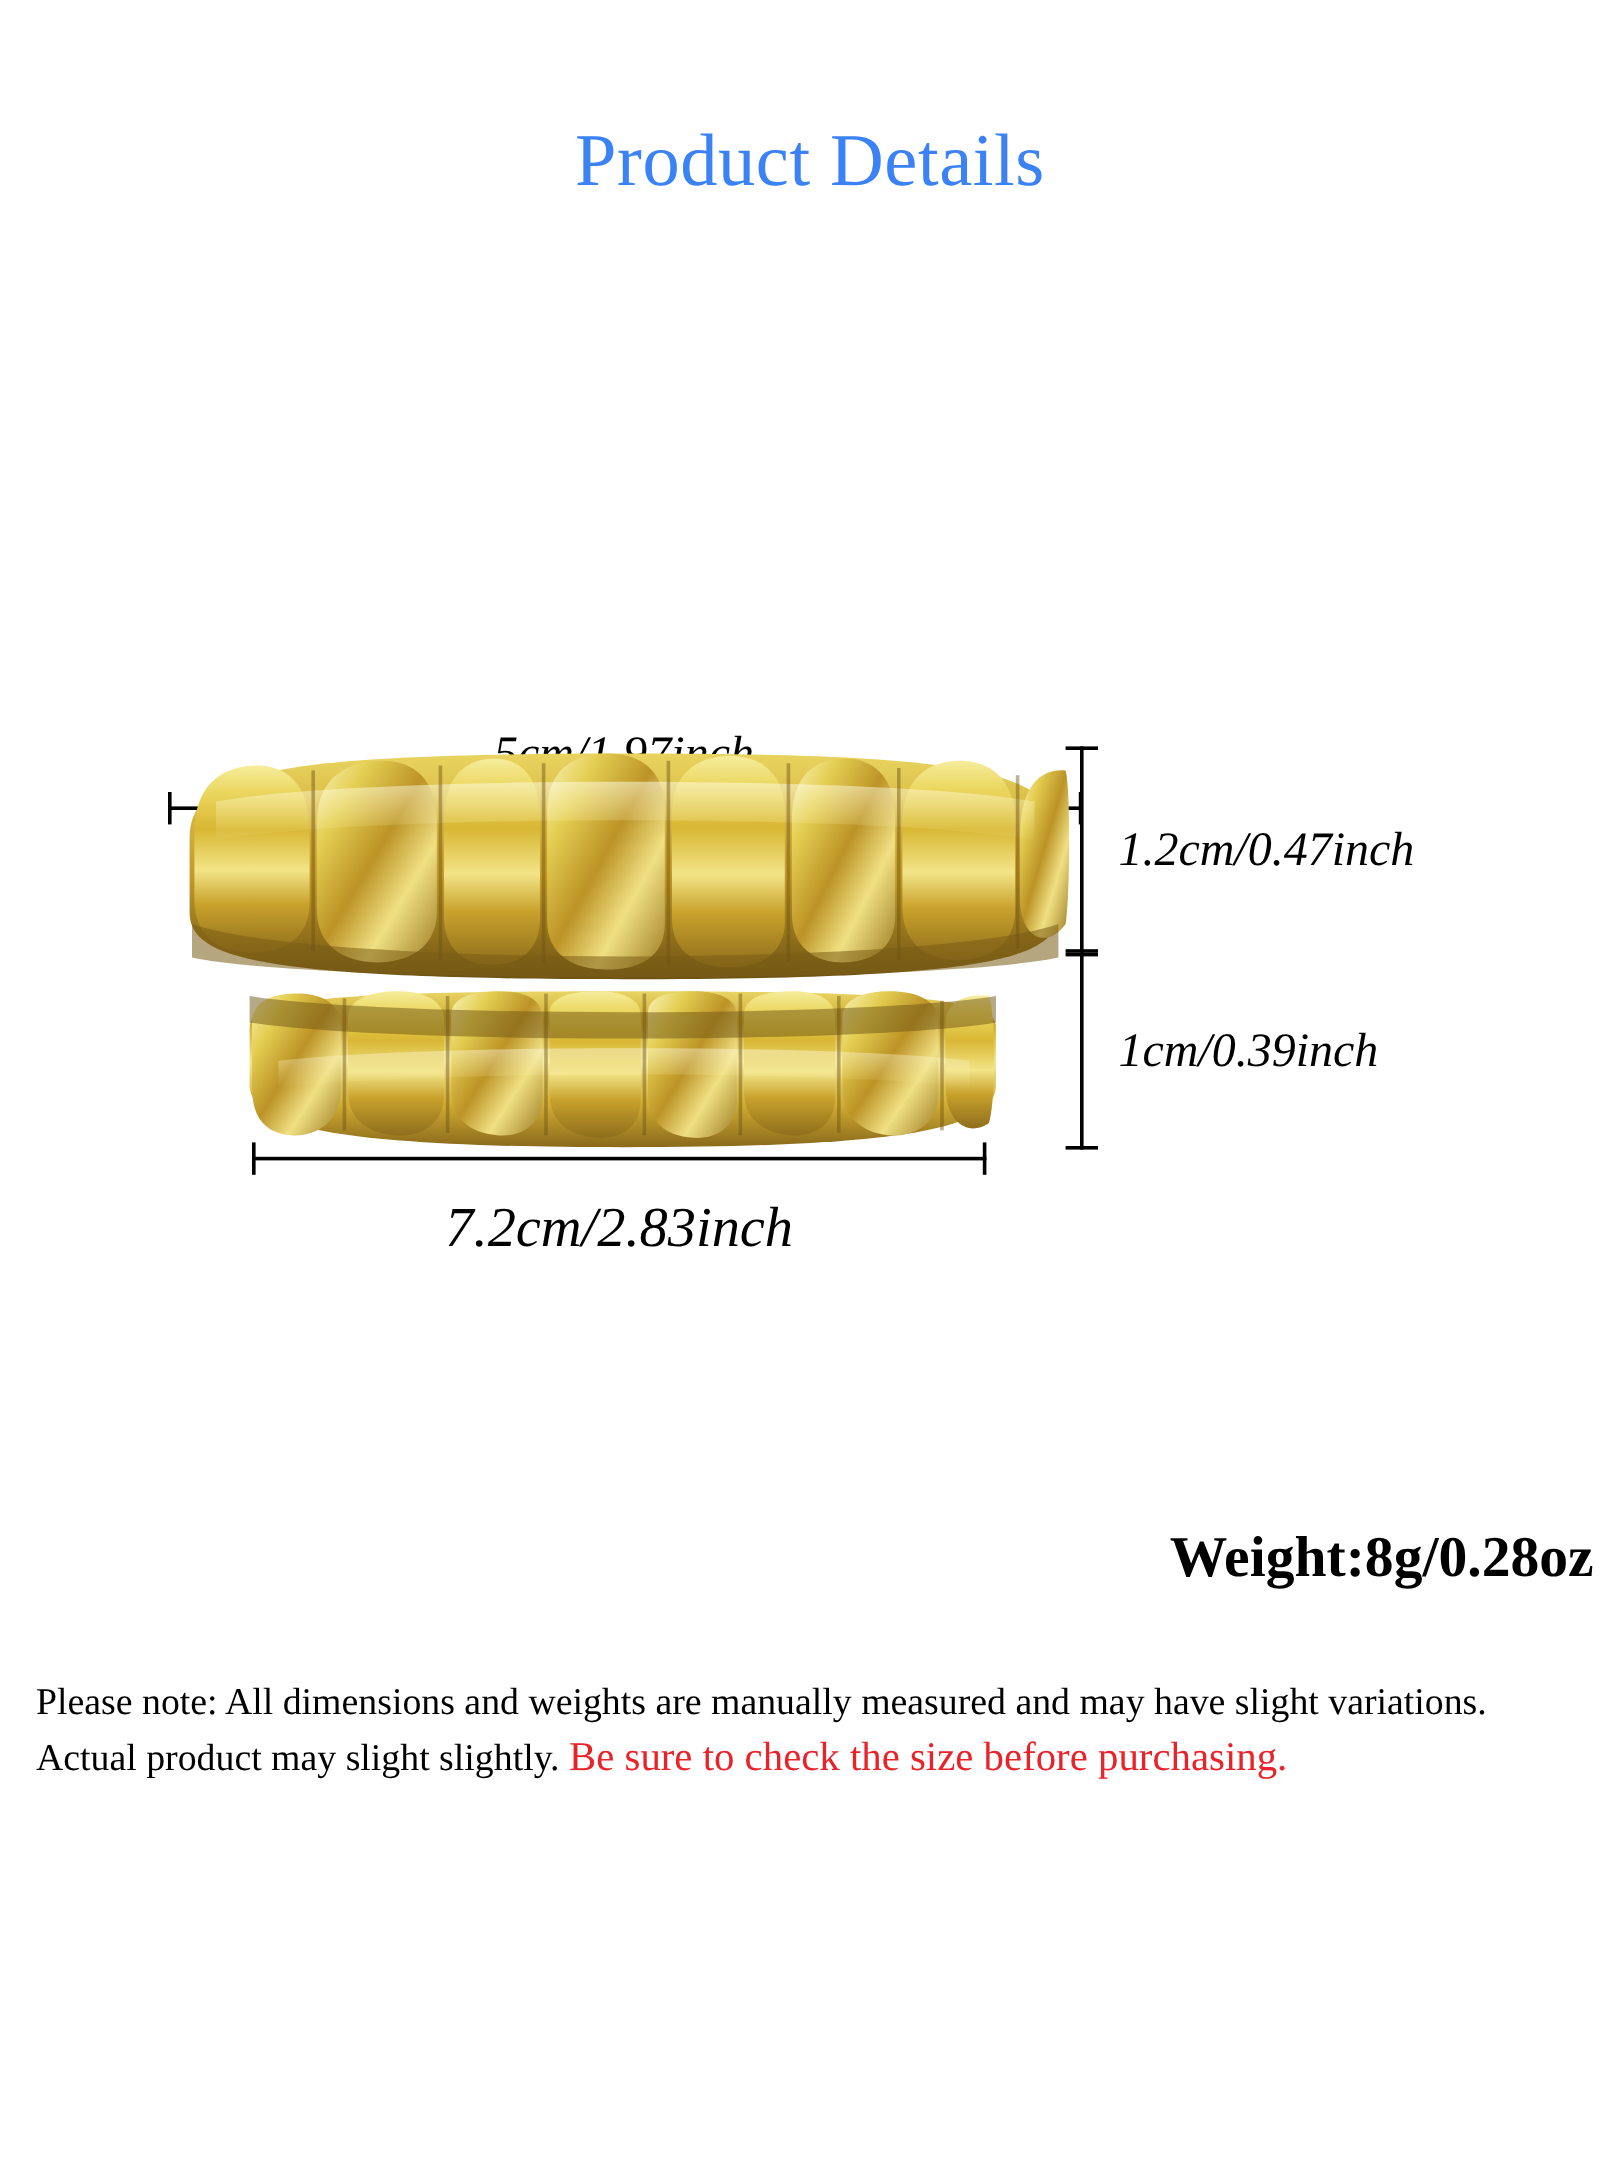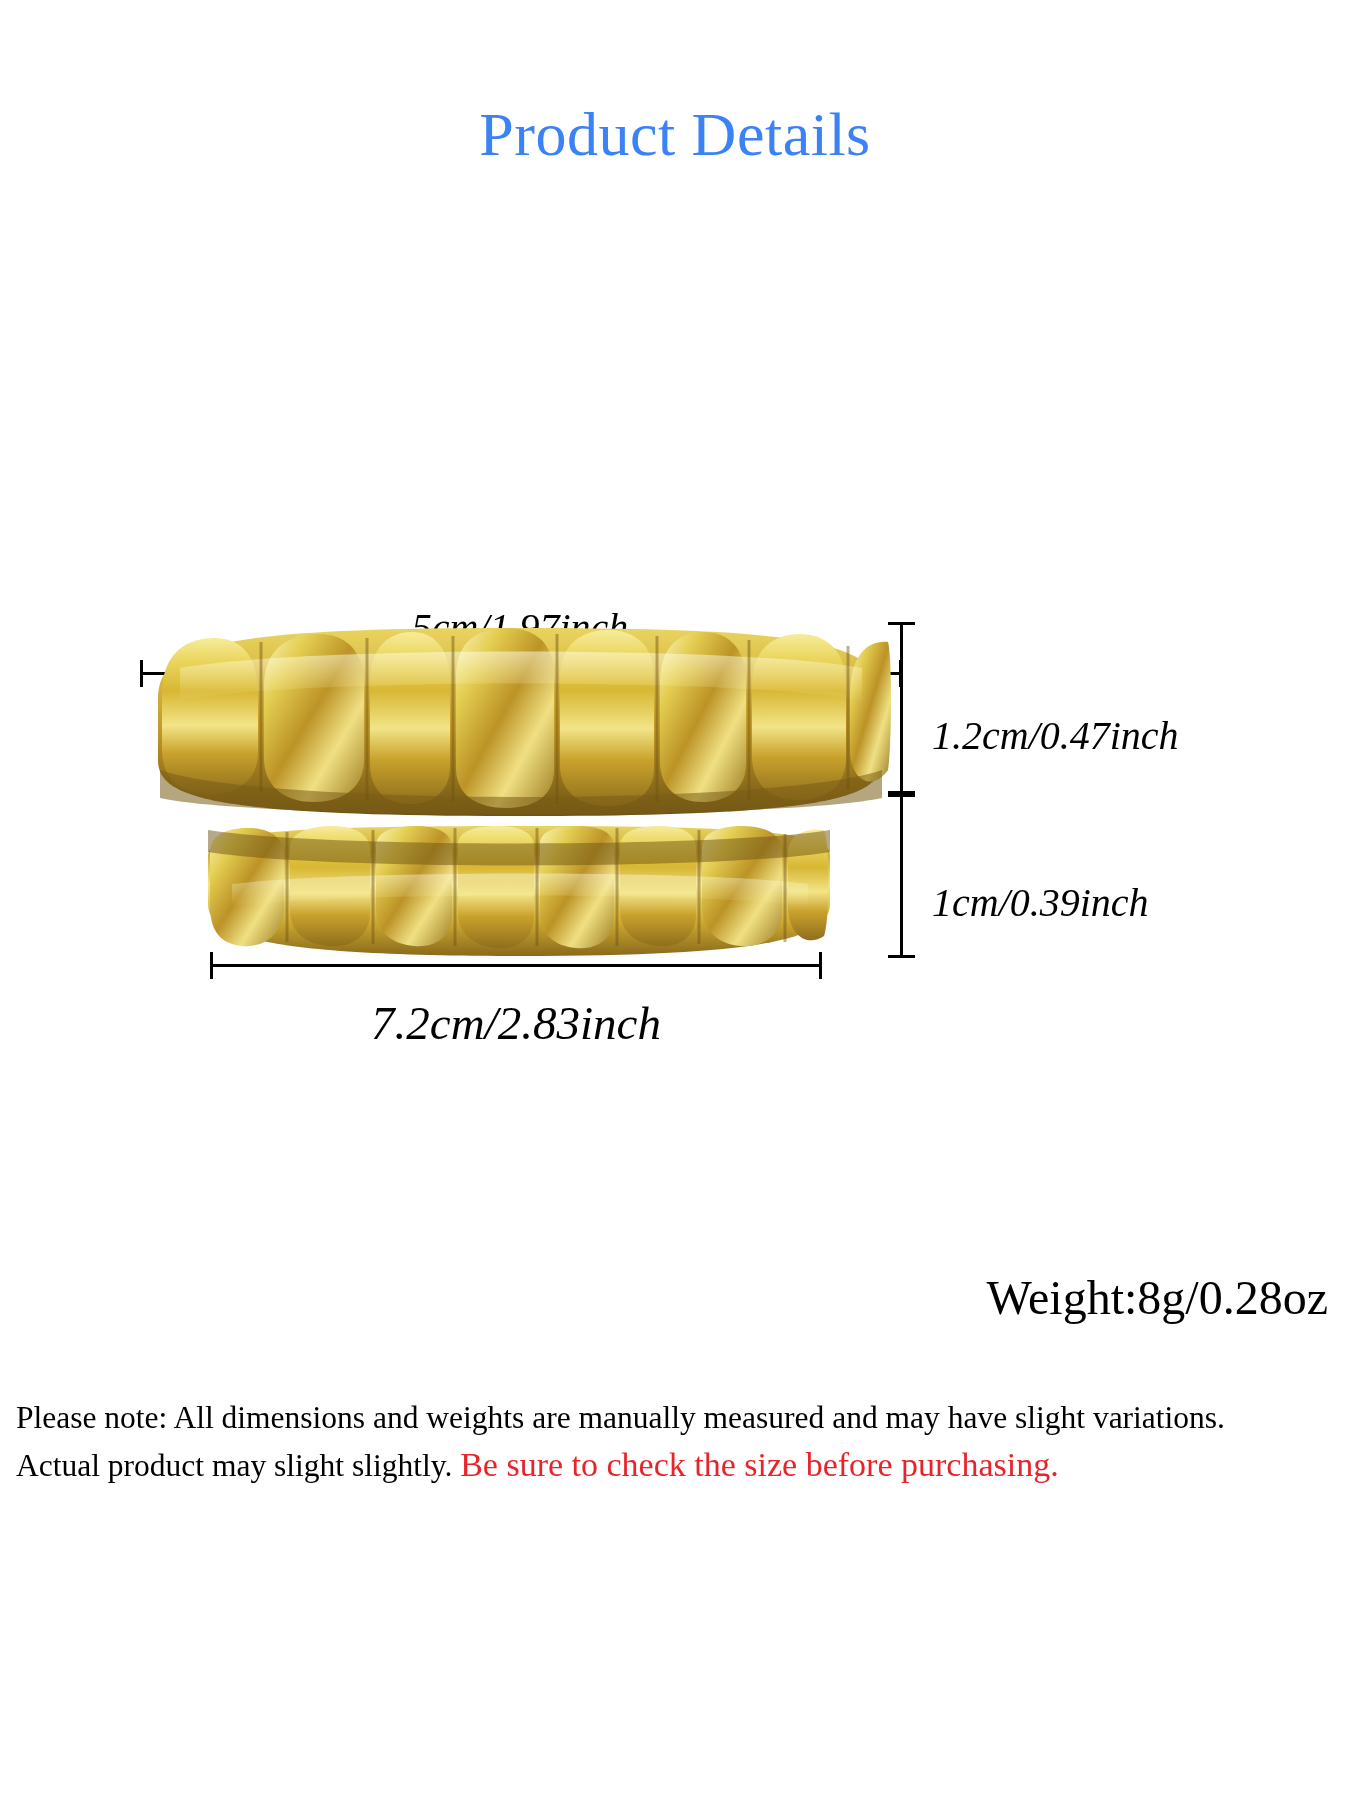--- a/index.html
+++ b/index.html
@@ -144,21 +144,20 @@
 
   .dim-v.upper { left: 888px; top: 62px;  height: 172px; }
   .dim-v.lower { left: 888px; top: 234px; height: 164px; }
 
   .label-v {
     position: absolute;
     font-size: 40px;
     line-height: 1;
     white-space: nowrap;
     left: 932px;
-    margin-top: 28px;
   }
   .label-v.upper { top: 128px; }
   .label-v.lower { top: 295px; }
 
   
   .grillz {
     position: absolute;
     left: 140px;
     top: 60px;
     width: 760px;
@@ -168,33 +167,34 @@
 
   
   .weight-line {
     position: absolute;
     right: 22px;
     top: 1272px;
     font-size: 48px;
     line-height: 1.1;
     white-space: nowrap;
     text-align: right;
+    font-weight: bold;
   }
 
   
   .footer-note {
     position: absolute;
     left: 16px;
     right: 14px;
     top: 1396px;
     font-size: 31.5px;
     line-height: 1.42;
     color: #000;
   }
-  .footer-note .line { white-space: nowrap; }
+  .footer-note .line { white-space: nowrap; margin-left: 14px; }
   .footer-note .warn {
     color: #e8232a;
     font-size: 34px;
   }
 </style>
 </head>
 <body>
 
 <div class="page">
 

